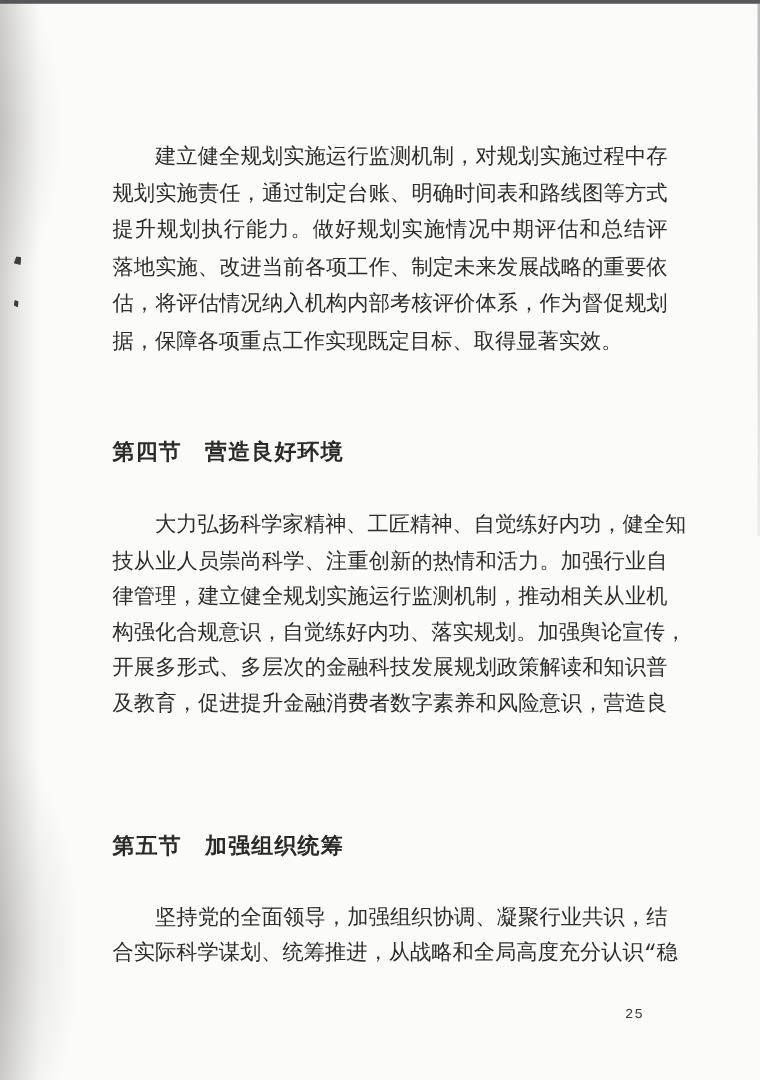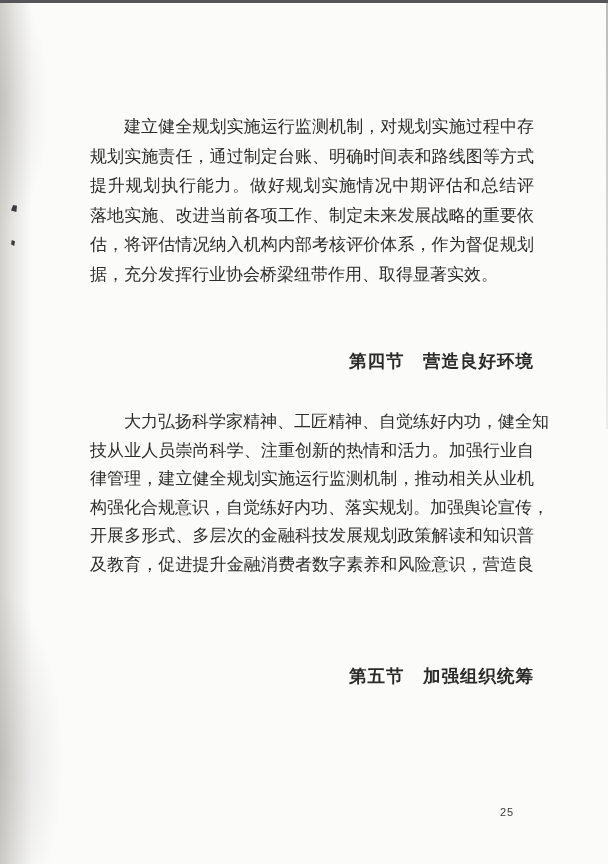--- a/index.html
+++ b/index.html
@@ -11,21 +11,21 @@
     position: relative;
     width: 608px;
     height: 864px;
     margin: 0;
     overflow: hidden;
     background:
       radial-gradient(ellipse 90px 240px at 0% 88%, rgba(138,136,130,0.28), rgba(138,136,130,0) 70%),
       radial-gradient(ellipse 70px 180px at 0% 12%, rgba(138,136,130,0.22), rgba(138,136,130,0) 70%),
       linear-gradient(to right, rgba(146,144,138,0.40), rgba(146,144,138,0.16) 16px, rgba(146,144,138,0.0) 32px),
       linear-gradient(#fbfbf9, #fbfbf9);
-    font-family: Liberation Sans, sans-serif;
+    font-family: Liberation Mono, monospace;
     color: #2d2d2d;
   }
   .scan-top-edge {
     position: absolute;
     top: 0; left: 0;
     width: 100%; height: 3px;
     background: #56565a;
   }
   .scan-right-edge {
     position: absolute;
@@ -55,21 +55,21 @@
     text-align: justify;
     text-align-last: justify;
     white-space: nowrap;
   }
   .line.indent { text-indent: 2em; }
   .line.para-end { text-align-last: left; white-space: normal; }
   .heading {
     position: absolute;
     left: 90px;
     width: 444px;
-    text-align: right;
+    text-align: left;
     font-size: 17.5px;
     font-weight: 600;
     letter-spacing: 1px;
     color: #2a2a2a;
   }
   .heading-4 { top: 349px; }
   .heading-5 { top: 664px; }
   .page-number {
     position: absolute;
     left: 500px;
@@ -88,32 +88,36 @@
   <div class="scan-right-edge"></div>
   <div class="speck speck-1"></div>
   <div class="speck speck-2"></div>
 
   <div class="textcol para para-1">
     <div class="line indent">建立健全规划实施运行监测机制，对规划实施过程中存</div>
     <div class="line">规划实施责任，通过制定台账、明确时间表和路线图等方式</div>
     <div class="line">提升规划执行能力。做好规划实施情况中期评估和总结评</div>
     <div class="line">落地实施、改进当前各项工作、制定未来发展战略的重要依</div>
     <div class="line">估，将评估情况纳入机构内部考核评价体系，作为督促规划</div>
-    <div class="line para-end">据，充分发挥行业协会桥梁纽带作用、取得显著实效。</div>
+    <div class="line para-end">据，保障各项重点工作实现既定目标、取得显著实效。</div>
   </div>
 
   <div class="heading heading-4">第四节　营造良好环境</div>
 
   <div class="textcol para para-2">
     <div class="line indent">大力弘扬科学家精神、工匠精神、自觉练好内功，健全知</div>
     <div class="line">技从业人员崇尚科学、注重创新的热情和活力。加强行业自</div>
     <div class="line">律管理，建立健全规划实施运行监测机制，推动相关从业机</div>
     <div class="line">构强化合规意识，自觉练好内功、落实规划。加强舆论宣传，</div>
     <div class="line">开展多形式、多层次的金融科技发展规划政策解读和知识普</div>
     <div class="line">及教育，促进提升金融消费者数字素养和风险意识，营造良</div>
   </div>
 
   <div class="heading heading-5">第五节　加强组织统筹</div>
 
+  <div class="textcol para para-3">
+    <div class="line indent">坚持党的全面领导，加强组织协调、凝聚行业共识，结</div>
+    <div class="line">合实际科学谋划、统筹推进，从战略和全局高度充分认识“稳</div>
+  </div>
 
   <div class="page-number">25</div>
 
 </div>
 
 </body></html>

